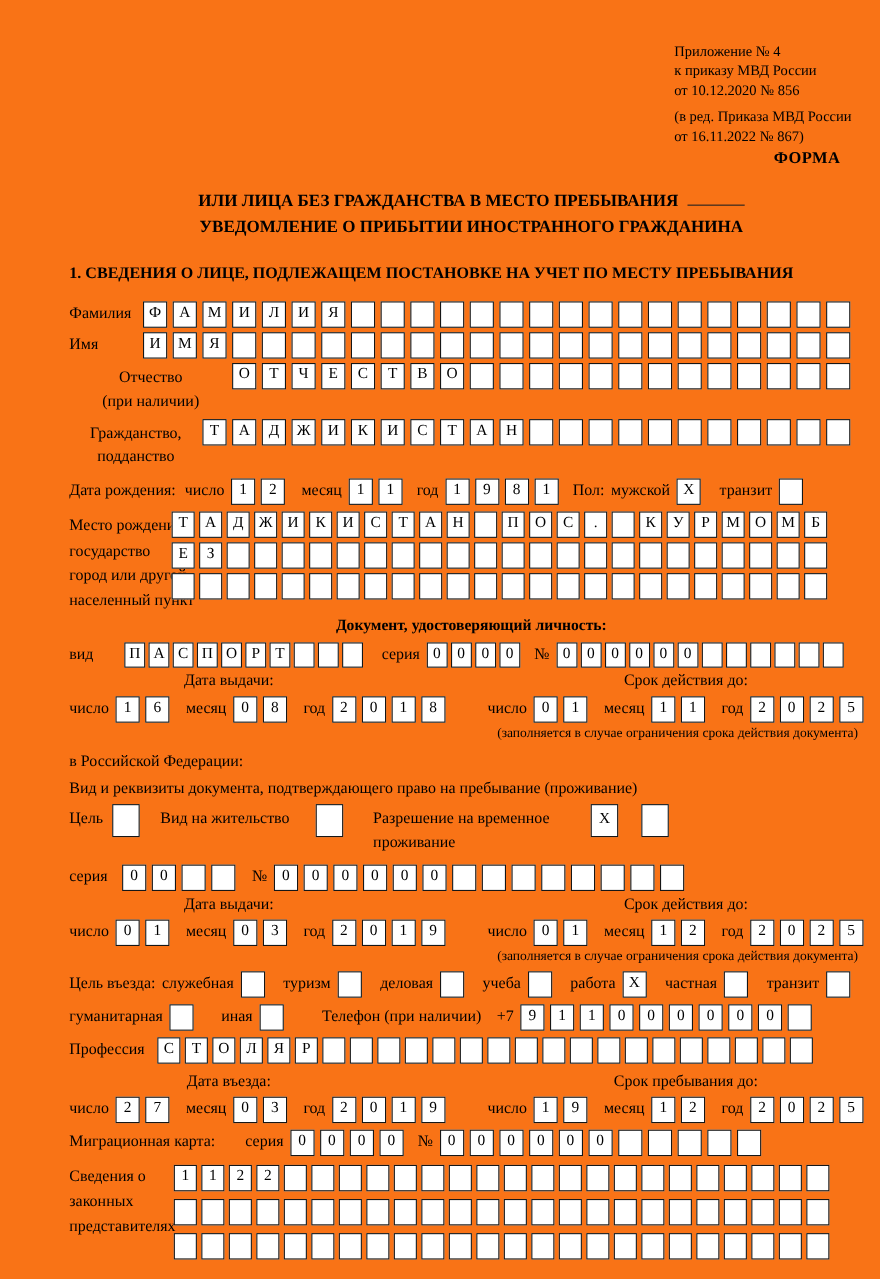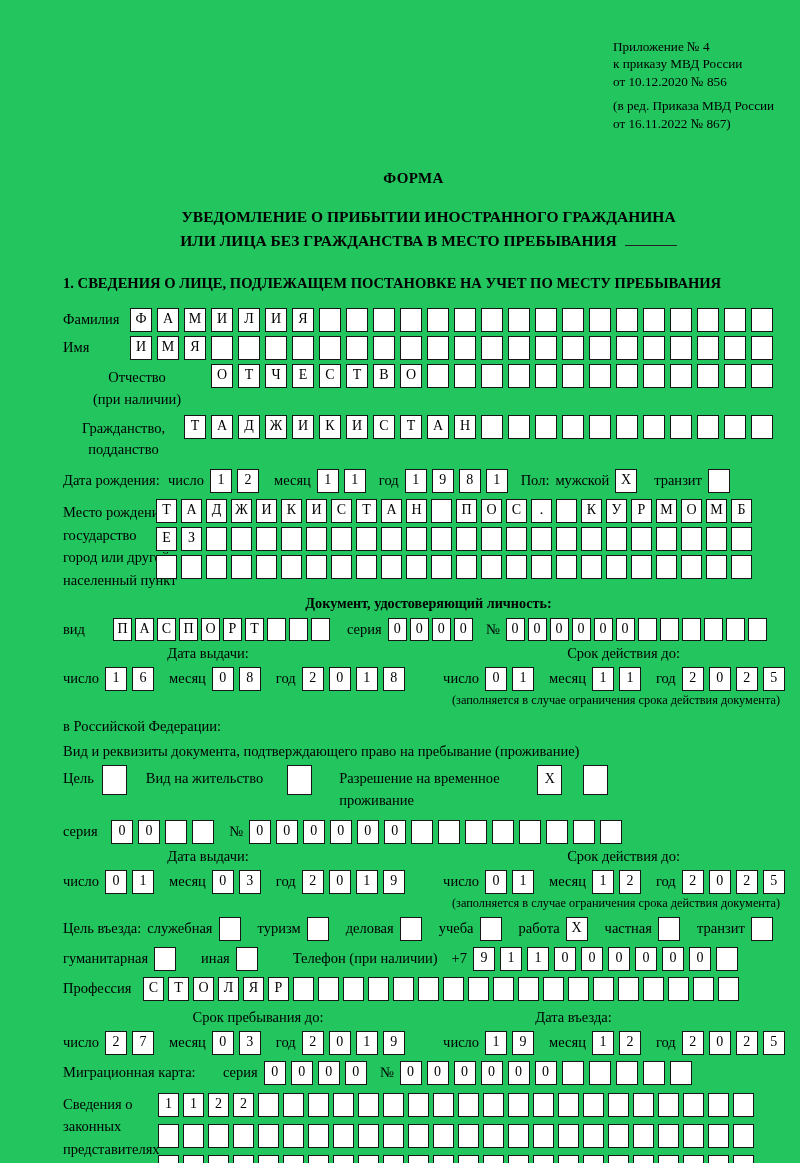--- a/index.html
+++ b/index.html
@@ -1,22 +1,22 @@
 <!DOCTYPE html>
 <html><head>
 <meta charset="utf-8">
 <style>
   html,body{margin:0;padding:0;background:#fff;}
   body{width:800px;height:1163px;font-family:"Liberation Serif",serif;color:#000;font-size:14.5px;}
-  .page{box-sizing:border-box;width:800px;height:1163px;padding:38px 6px 0 63px;overflow:hidden;background:#22c55e;}
+  .page{box-sizing:border-box;width:800px;height:1163px;padding:38px 6px 0 63px;overflow:hidden;background:#f97316;}
 
   
   .annex{margin-left:550px;font-size:13.2px;line-height:1.32;}
   .annex .edition{margin-top:7px;}
-  .forma{text-align:center;padding-right:30px;font-weight:bold;font-size:15px;margin-top:38px;letter-spacing:.4px;}
+  .forma{text-align:right;padding-right:30px;font-weight:bold;font-size:15px;margin-top:4px;letter-spacing:.4px;}
   .title{text-align:center;font-weight:bold;font-size:15.5px;margin-top:18px;line-height:1.55;}
   .blank-line{display:inline-block;width:52px;border-bottom:1.7px solid #222;height:3px;margin-left:8px;}
   .sec-head{font-weight:bold;font-size:14.6px;margin-top:22px;margin-bottom:16px;}
 
   
   .frow{display:flex;align-items:flex-start;margin-bottom:4px;white-space:nowrap;}
   .flabel{flex:none;padding-top:3px;}
   .sub{line-height:1.5;text-align:center;}
   .w67{width:67px;} .w121{width:121px;} .w148{width:148px;} .w80{width:80px;}
   .labcol{flex:none;line-height:1.55;padding-top:2px;}
@@ -67,22 +67,22 @@
     <div>Приложение № 4</div>
     <div>к приказу МВД России</div>
     <div>от 10.12.2020 № 856</div>
     <div class="edition">(в ред. Приказа МВД России</div>
     <div>от 16.11.2022 № 867)</div>
   </div>
 
   <div class="forma">ФОРМА</div>
 
   <div class="title">
+    <div><span>ИЛИ ЛИЦА БЕЗ ГРАЖДАНСТВА В МЕСТО ПРЕБЫВАНИЯ</span><span class="blank-line"></span></div>
     <div>УВЕДОМЛЕНИЕ О ПРИБЫТИИ ИНОСТРАННОГО ГРАЖДАНИНА</div>
-    <div><span>ИЛИ ЛИЦА БЕЗ ГРАЖДАНСТВА В МЕСТО ПРЕБЫВАНИЯ</span><span class="blank-line"></span></div>
   </div>
 
   <div class="sec-head">1. СВЕДЕНИЯ О ЛИЦЕ, ПОДЛЕЖАЩЕМ ПОСТАНОВКЕ НА УЧЕТ ПО МЕСТУ ПРЕБЫВАНИЯ</div>
 
   <div class="frow">
     <span class="flabel w67">Фамилия</span>
     <span class="cells">
         <span class="cell">Ф</span>
         <span class="cell">А</span>
         <span class="cell">М</span>
@@ -585,22 +585,22 @@
         <span class="cell"></span>
         <span class="cell"></span>
         <span class="cell"></span>
         <span class="cell"></span>
         <span class="cell"></span>
         <span class="cell"></span>
       </span>
   </div>
 
   <div class="dates" style="margin-top:8px;">
+    <span class="dh left">Дата въезда:</span>
     <span class="dh right">Срок пребывания до:</span>
-    <span class="dh left">Дата въезда:</span>
   </div>
   <div class="dates">
     <span class="dg">
       <span class="dlabel">число</span>
       <span class="cells">
           <span class="cell">2</span>
           <span class="cell">7</span>
         </span>
       <span class="dlabel">месяц</span>
       <span class="cells">

